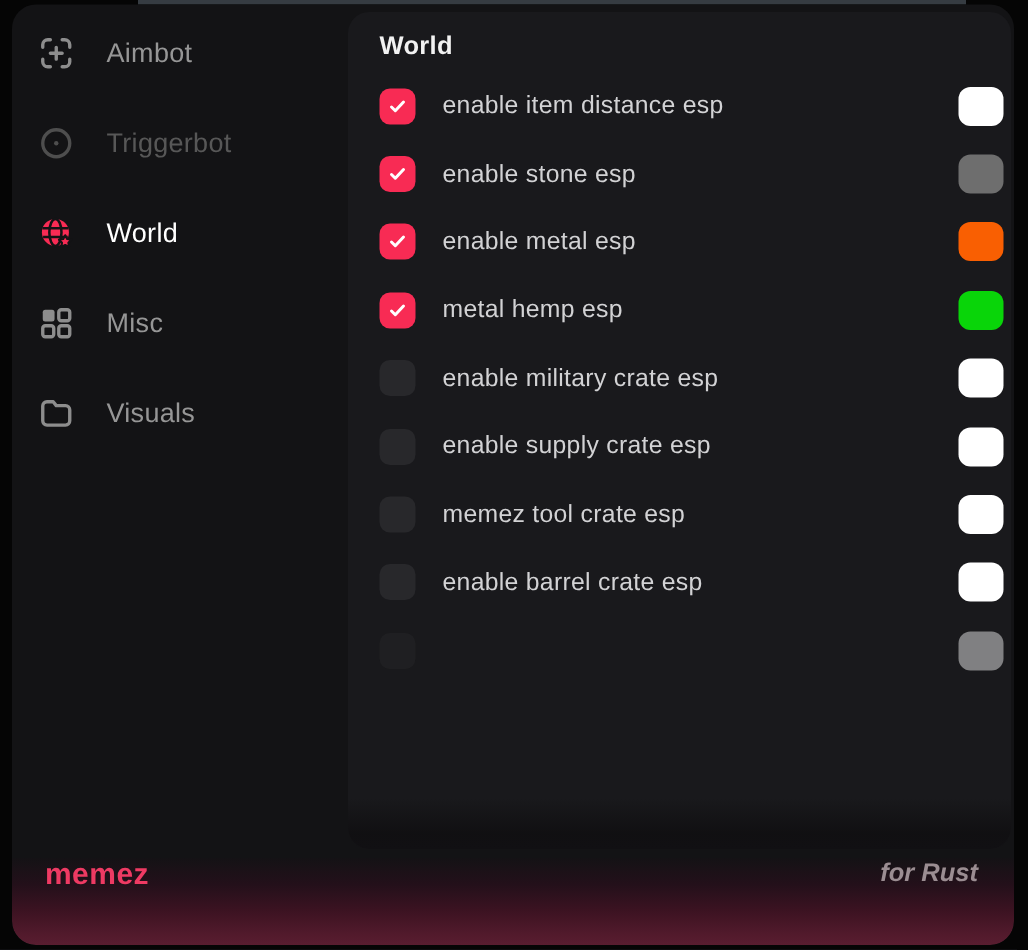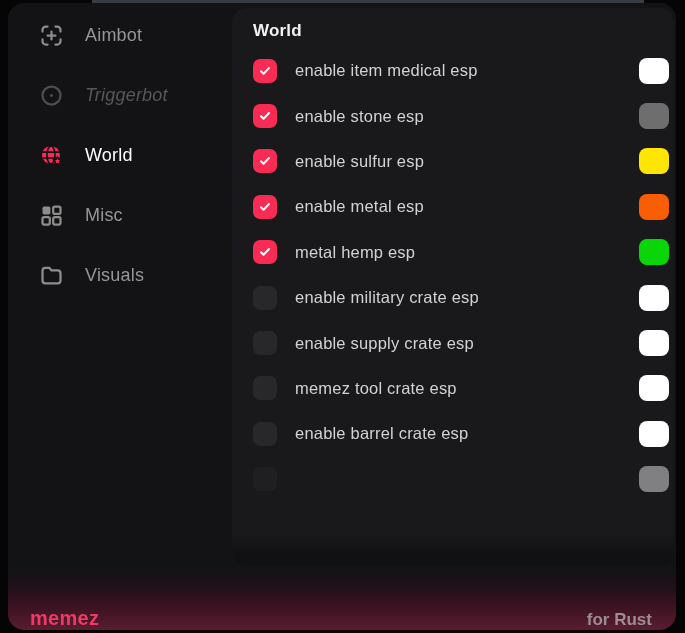--- a/index.html
+++ b/index.html
@@ -11,30 +11,30 @@
   }
   .top-strip {
     position: absolute; left: 92px; top: 0; width: 552px; height: 3px;
     background: #363c42; z-index: 0;
   }
   .window {
     position: absolute; left: 8px; top: 3px; width: 668px; height: 627px;
     background: #131315; border-radius: 16px; z-index: 1; overflow: hidden;
   }
   
-  .sidebar { position: absolute; left: 0; top: 2px; width: 224px; padding-left: 14px; }
+  .sidebar { position: absolute; left: 0; top: 2px; width: 224px; }
   .side-item {
     display: flex; align-items: center; height: 60px; padding-left: 16px;
     color: #8d8d8d; cursor: pointer;
   }
   .side-item svg { width: 27px; height: 27px; flex: 0 0 27px; }
   .side-item .side-label {
     margin-left: 20px; font-size: 18px; color: #969696; letter-spacing: .2px;
   }
-  .side-item.dim { color: #4e4e4e; font-style: italic; }
+  .side-item.dim { color: #4e4e4e; }
   .side-item.dim .side-label { color: #575757; }
   .side-item.active { color: #f82b54; }
   .side-item.active .side-label { color: #ffffff; font-weight: 500; }
   
   .card {
     position: absolute; left: 224px; top: 5px; width: 442px; height: 558px;
     background: #19191c; border-radius: 14px; overflow: hidden;
   }
   .card-header {
     padding: 13px 0 4px 21px; font-size: 17px; font-weight: 600; color: #f2f2f2;
@@ -62,26 +62,26 @@
   }
   .esp-row.partial { opacity: .45; }
   .card-fade {
     position: absolute; left: 0; right: 0; bottom: 0; height: 34px;
     background: linear-gradient(180deg, rgba(19,19,21,0) 0%, rgba(15,14,16,.85) 70%, #111013 100%);
     pointer-events: none;
   }
   
   .footer {
     position: absolute; left: 0; bottom: 0; width: 668px; height: 58px;
-    display: flex; align-items: flex-end; justify-content: space-between;
+    display: flex; align-items: flex-start; justify-content: space-between;
     padding: 0 24px 0 22px; border-radius: 0 0 16px 16px;
     background: linear-gradient(180deg, #141215 0%, #23101a 30%, #3d1322 62%, #521a2c 88%, #581d30 100%);
   }
   .brand { font-size: 20px; font-weight: 700; color: #ee3a63; letter-spacing: .3px; }
-  .tagline { font-size: 17px; font-weight: 600; color: #9b8d92; }
+  .tagline { font-size: 17px; font-style: italic; font-weight: 600; color: #9b8d92; }
 </style>
 </head>
 <body>
 
 <div class="top-strip"></div>
 
 <div class="window">
 
   <nav class="sidebar">
 
@@ -136,40 +136,31 @@
 
   <section class="card">
     <div class="card-header">World</div>
     <div>
         <div class="esp-row checked">
     <span class="checkbox">
       <svg viewBox="0 0 24 24" fill="none" stroke="#ffffff" stroke-width="3" stroke-linecap="round" stroke-linejoin="round">
         <path d="M6 12.5l3.8 3.7L18 7.5"></path>
       </svg>
     </span>
-    <span class="row-label">enable item medical esp</span>
+    <span class="row-label">enable item distance esp</span>
     <span class="swatch" style="background: rgb(255, 255, 255);"></span>
   </div>
         <div class="esp-row checked">
     <span class="checkbox">
       <svg viewBox="0 0 24 24" fill="none" stroke="#ffffff" stroke-width="3" stroke-linecap="round" stroke-linejoin="round">
         <path d="M6 12.5l3.8 3.7L18 7.5"></path>
       </svg>
     </span>
     <span class="row-label">enable stone esp</span>
     <span class="swatch" style="background: rgb(110, 110, 110);"></span>
-  </div>
-        <div class="esp-row checked">
-    <span class="checkbox">
-      <svg viewBox="0 0 24 24" fill="none" stroke="#ffffff" stroke-width="3" stroke-linecap="round" stroke-linejoin="round">
-        <path d="M6 12.5l3.8 3.7L18 7.5"></path>
-      </svg>
-    </span>
-    <span class="row-label">enable sulfur esp</span>
-    <span class="swatch" style="background: rgb(255, 230, 0);"></span>
   </div>
         <div class="esp-row checked">
     <span class="checkbox">
       <svg viewBox="0 0 24 24" fill="none" stroke="#ffffff" stroke-width="3" stroke-linecap="round" stroke-linejoin="round">
         <path d="M6 12.5l3.8 3.7L18 7.5"></path>
       </svg>
     </span>
     <span class="row-label">enable metal esp</span>
     <span class="swatch" style="background: rgb(249, 95, 2);"></span>
   </div>

